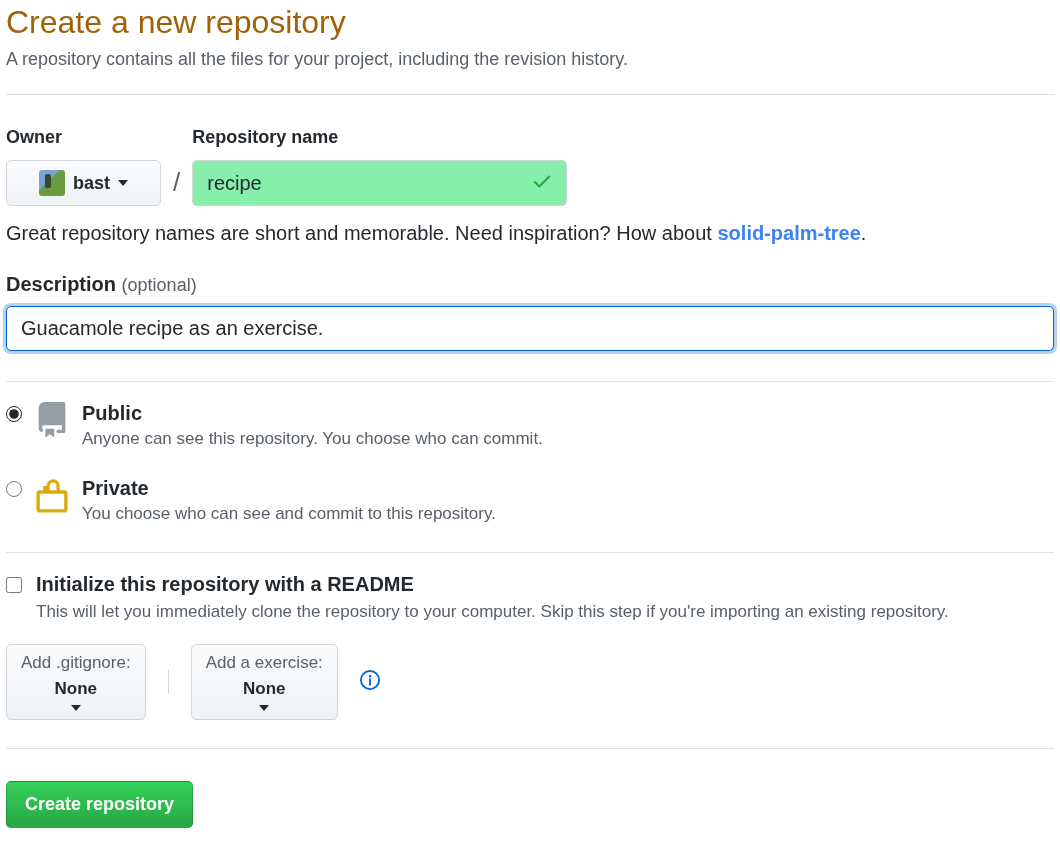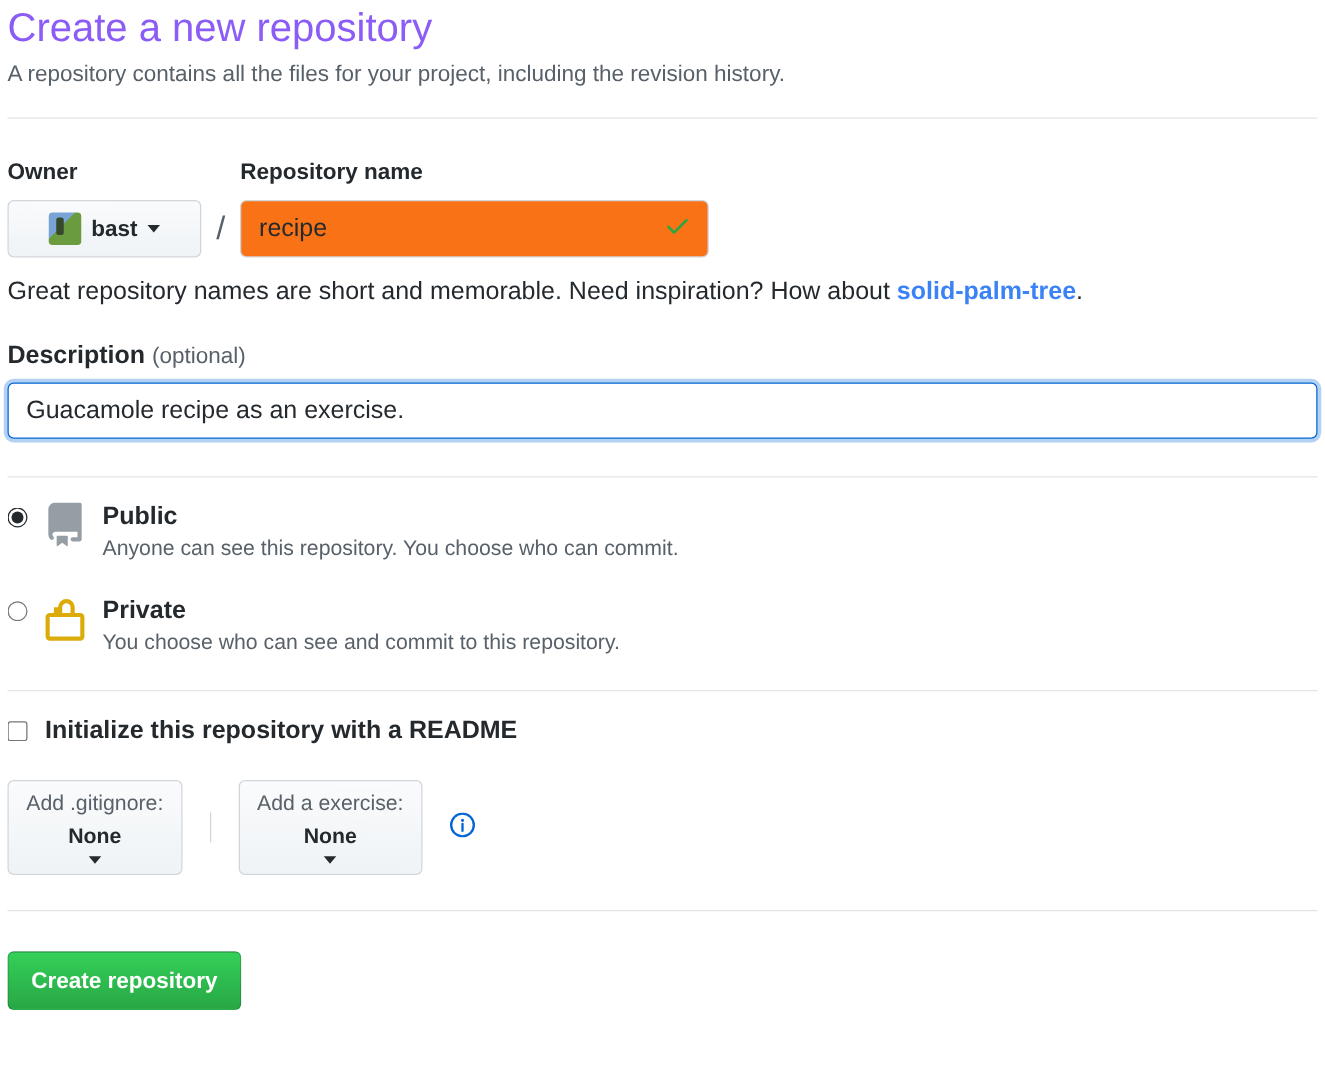--- a/index.html
+++ b/index.html
@@ -10,21 +10,21 @@
     body {
       font-family: -apple-system, BlinkMacSystemFont, "Segoe UI", Helvetica, Arial, sans-serif;
       color: #24292e;
       background: #fff;
       padding: 0 6px;
       width: 1060px;
     }
     .page-title {
       font-size: 32px;
       font-weight: 400;
-      color: #8b5cf6;
+      color: #a16207;
       margin-top: 4px;
       margin-bottom: 8px;
     }
     .page-subtitle {
       font-size: 18px;
       color: #586069;
       margin-bottom: 24px;
     }
     hr.divider {
       border: none;
@@ -94,21 +94,21 @@
     }
     .repo-name-wrap {
       position: relative;
     }
     .repo-name-input {
       width: 375px;
       height: 46px;
       padding: 8px 44px 8px 14px;
       font-size: 20px;
       color: #24292e;
-      background: #f97316;
+      background: #86efac;
       border: 1px solid #d1d5da;
       border-radius: 5px;
       outline: none;
     }
     .check-icon {
       position: absolute;
       right: 14px;
       top: 50%;
       transform: translateY(-50%);
     }
@@ -310,20 +310,21 @@
     <div class="vis-desc">You choose who can see and commit to this repository.</div>
   </div>
 </div>
 
 <hr class="divider-tight">
 
 <div class="init-row">
   <input type="checkbox" class="checkbox" style="">
   <div>
     <div class="init-title">Initialize this repository with a README</div>
+    <div class="init-desc">This will let you immediately clone the repository to your computer. Skip this step if you're importing an existing repository.</div>
   </div>
 </div>
 
 <div class="dropdown-row">
   <button class="dd-button">
     <span>Add .gitignore: </span>
       <strong>None</strong>
     <span class="caret-down"></span>
   </button>
   <div class="vsep"></div>

